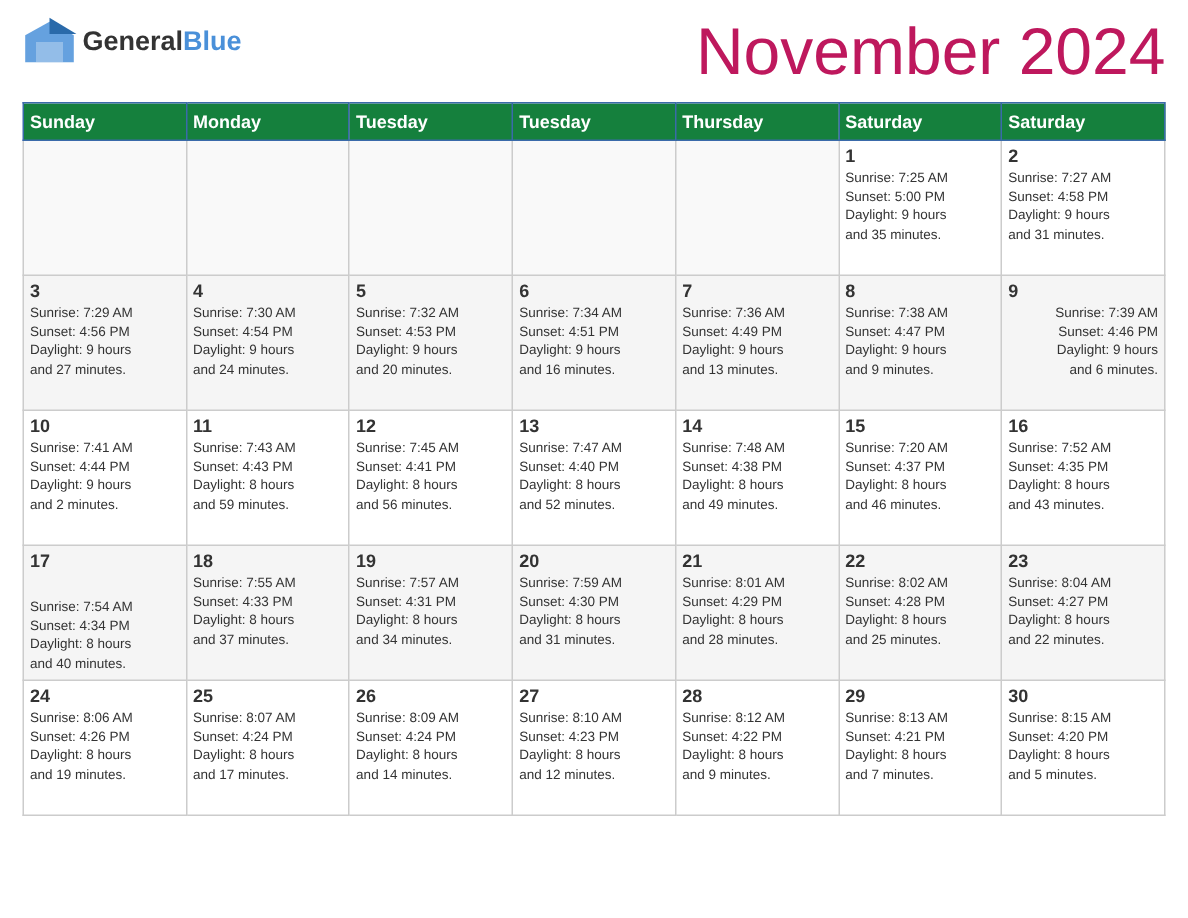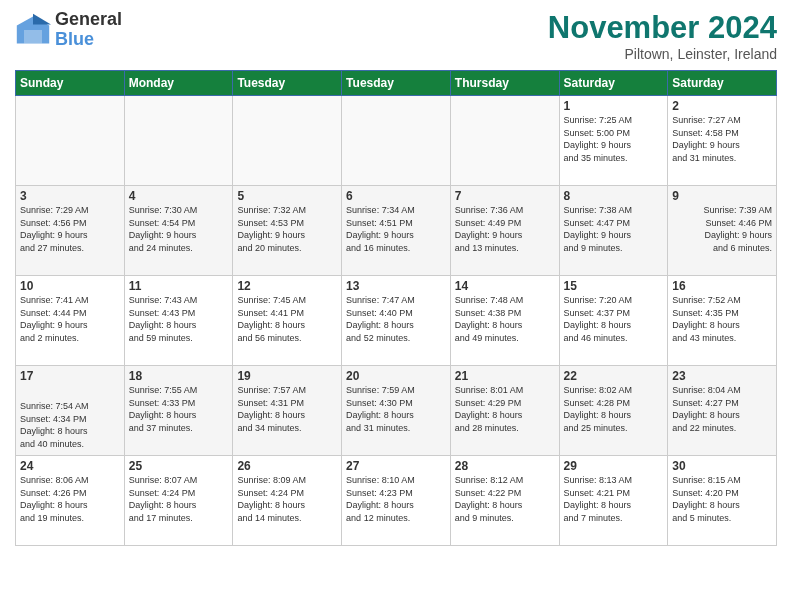--- a/index.html
+++ b/index.html
@@ -21,44 +21,44 @@
       align-items: flex-start;
       margin-bottom: 8px;
     }
     .logo {
       display: flex;
       align-items: center;
       gap: 4px;
     }
     .logo-text {
       display: flex;
-      flex-direction: column;
+      flex-direction: row;
       line-height: 1.1;
     }
     .logo-general {
       font-size: 18px;
       font-weight: bold;
       color: #333;
     }
     .logo-blue {
       font-size: 18px;
       font-weight: bold;
       color: #4a90d9;
     }
     .logo-icon {
       width: 36px;
       height: 36px;
     }
     .title-block {
       text-align: right;
     }
     .month-title {
-      font-size: 31px;
-      font-weight: bold;
-      color: #0f766e;
+      font-size: 44px;
+      font-weight: normal;
+      color: #be185d;
     }
     .location {
       font-size: 14px;
       color: #555;
     }
     table {
       width: 100%;
       border-collapse: collapse;
       table-layout: fixed;
     }
@@ -109,21 +109,20 @@
         <polygon points="20,2 40,14 20,14" fill="#2a6aaa"></polygon>
         <rect x="10" y="20" width="20" height="15" fill="#fff" opacity="0.3"></rect>
       </svg>
       <div class="logo-text">
         <span class="logo-general">General</span>
         <span class="logo-blue">Blue</span>
       </div>
     </div>
     <div class="title-block">
       <div class="month-title">November 2024</div>
-      <div class="location">Piltown, Leinster, Ireland</div>
     </div>
   </div>
 
   <table>
     <thead>
       <tr>
         <th>Sunday</th>
         <th>Monday</th>
         <th>Tuesday</th>
         <th>Tuesday</th>

